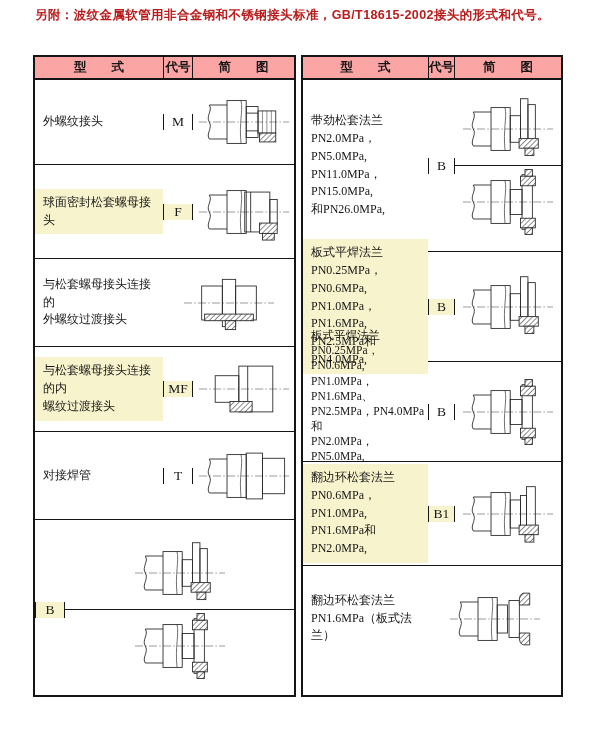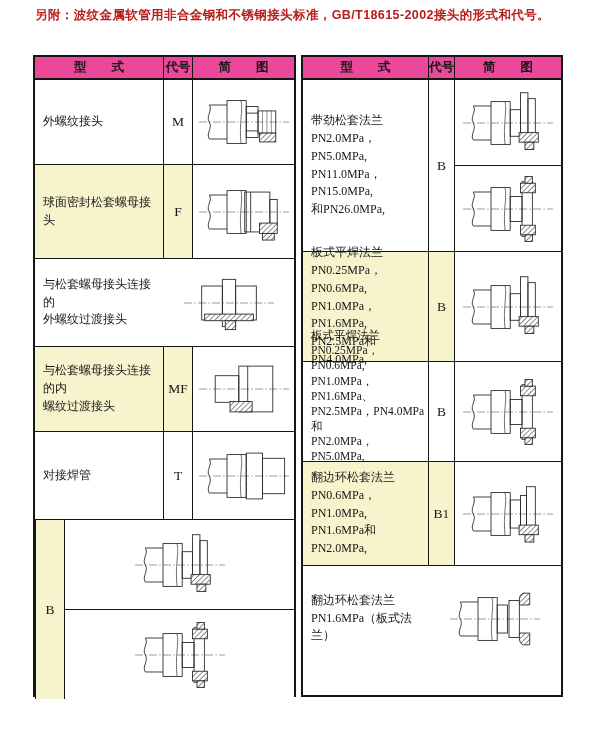--- a/index.html
+++ b/index.html
@@ -5,25 +5,25 @@
   html,body{margin:0;padding:0;}
   .page{position:relative;width:600px;height:740px;background:#ffffff;overflow:hidden;
         font-family:"Liberation Serif","DejaVu Serif",serif;color:#161616;}
   .title{position:absolute;left:35px;top:7px;width:545px;
          font-family:"Liberation Sans","DejaVu Sans",sans-serif;
          font-weight:700;font-size:12.5px;letter-spacing:.4px;color:#b91c1c;}
   .tables{position:absolute;left:33px;top:55px;display:flex;gap:5px;}
   .tbl{border:2px solid #151515;background:#fff;box-sizing:border-box;}
   .tbl.left{width:263px;height:642px;}
   .tbl.right{width:262px;height:642px;}
-  .hdr{display:flex;height:23px;background:#ec4899;border-bottom:2px solid #151515;
+  .hdr{display:flex;height:23px;background:#fca5a5;border-bottom:2px solid #151515;
        font-family:"Liberation Sans","DejaVu Sans",sans-serif;font-weight:700;font-size:12.5px;
        box-sizing:border-box;}
   .hdr>div{display:flex;align-items:center;justify-content:center;box-sizing:border-box;}
-  .row{display:flex;box-sizing:border-box;}
+  .row{display:flex;box-sizing:border-box;align-items:center;}
   .row:not(:last-child){border-bottom:1.5px solid #151515;}
   .c{box-sizing:border-box;}
   .type{display:flex;align-items:center;font-size:12px;line-height:1.48;
         white-space:pre-line;padding:5px 3px 5px 8px;}
   .type.tight{font-size:11.5px;line-height:1.32;}
   .code{display:flex;align-items:center;justify-content:center;font-size:13.5px;
         border-left:1.5px solid #151515;border-right:1.5px solid #151515;}
   .hdr .h-code{border-left:1.5px solid #151515;border-right:1.5px solid #151515;}
   .tbl.left .type,.tbl.left .h-type{flex:0 0 128px;}
   .tbl.left .code,.tbl.left .h-code{flex:0 0 30px;}

